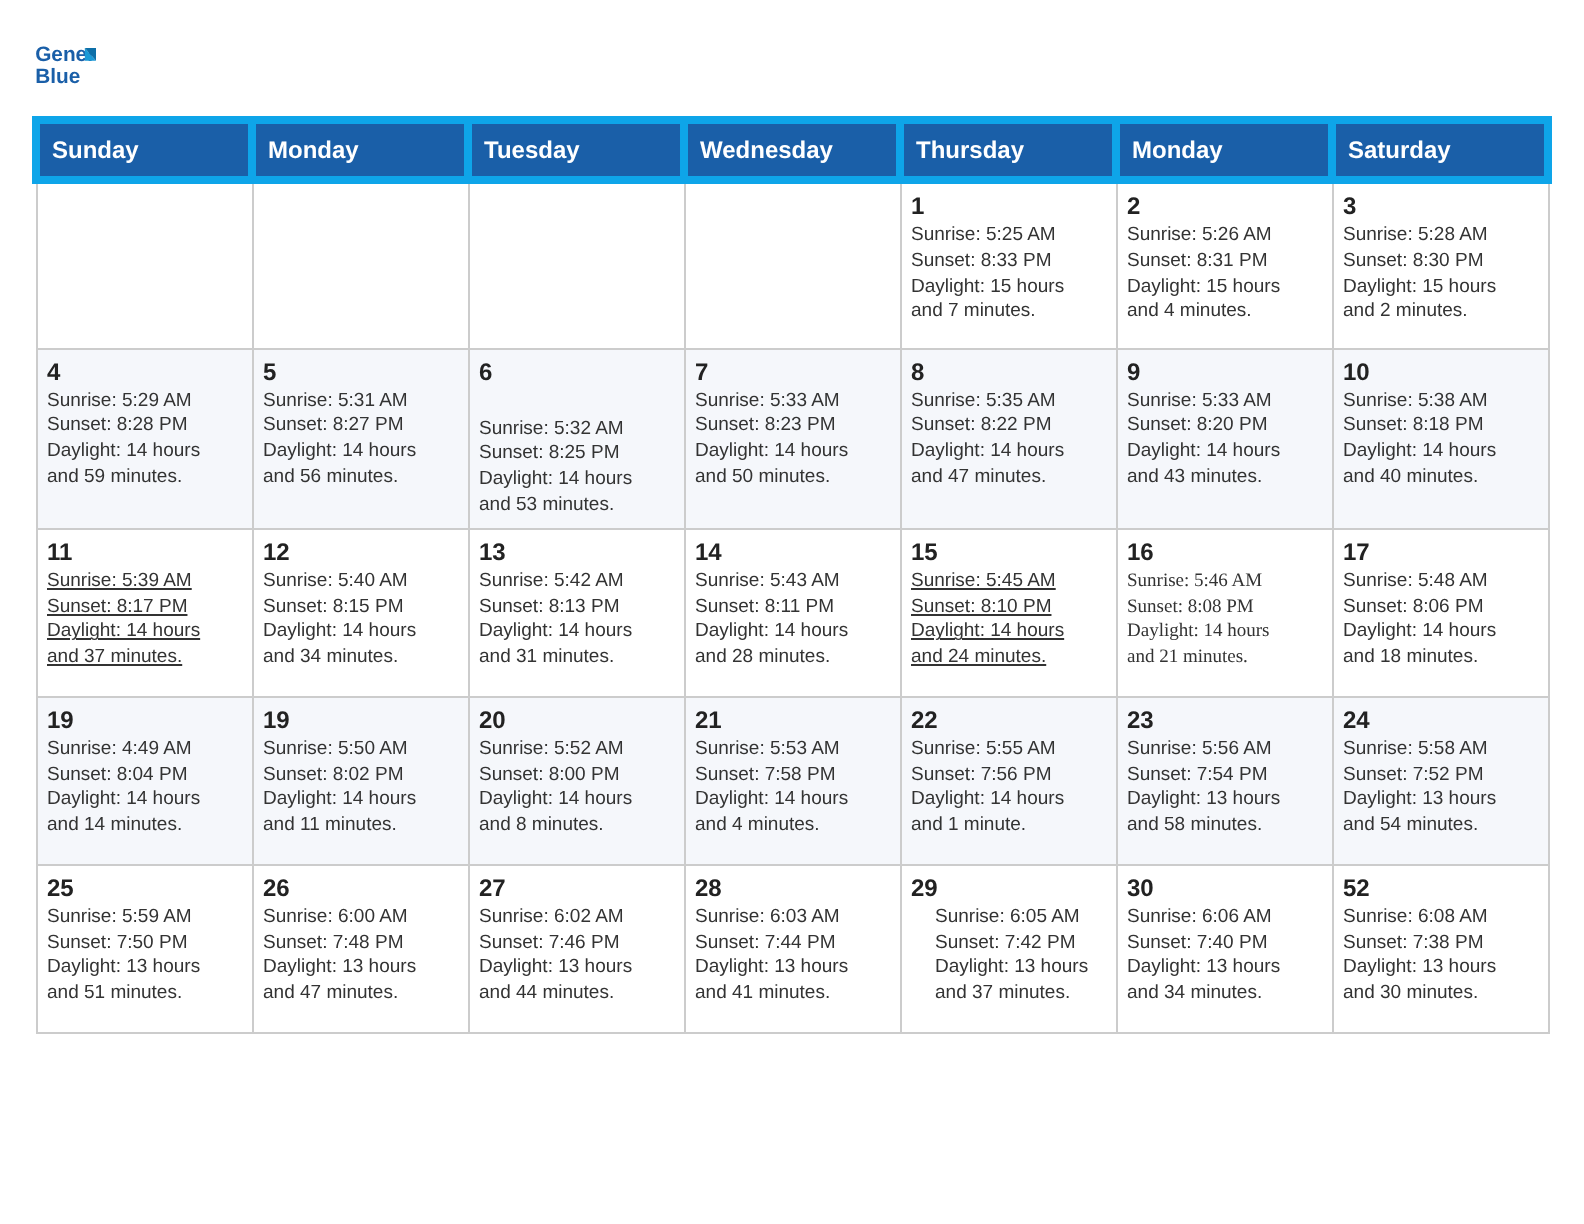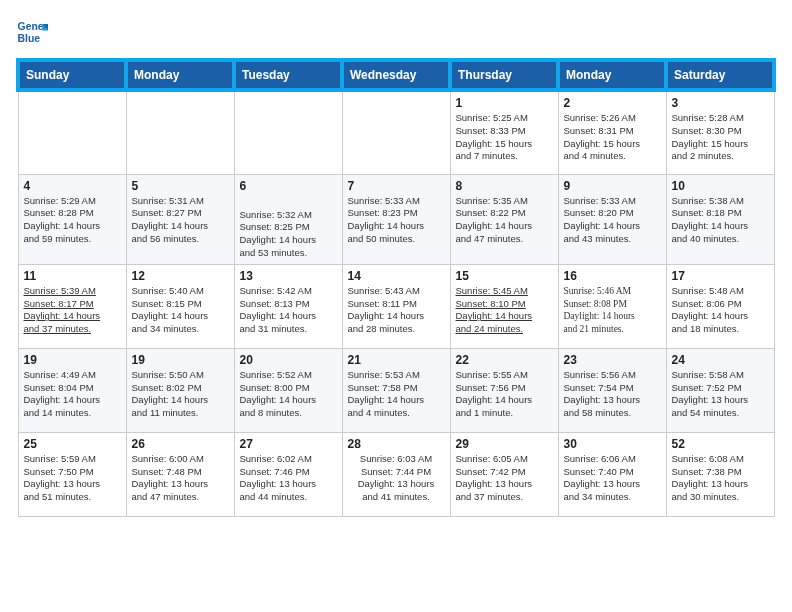--- a/index.html
+++ b/index.html
@@ -307,28 +307,28 @@
         </td>
         <td>
           <span class="day-num">27</span>
           <div class="day-info" style="white-space: pre-line;">Sunrise: 6:02 AM
 Sunset: 7:46 PM
 Daylight: 13 hours
 and 44 minutes.</div>
         </td>
         <td>
           <span class="day-num">28</span>
-          <div class="day-info" style="white-space: pre-line; text-align: center;">Sunrise: 6:03 AM
+          <div class="day-info" style="white-space: pre-line;">Sunrise: 6:03 AM
 Sunset: 7:44 PM
 Daylight: 13 hours
 and 41 minutes.</div>
         </td>
         <td>
           <span class="day-num">29</span>
-          <div class="day-info" style="white-space: pre-line;">Sunrise: 6:05 AM
+          <div class="day-info" style="white-space: pre-line; margin-left: 12px;">Sunrise: 6:05 AM
 Sunset: 7:42 PM
 Daylight: 13 hours
 and 37 minutes.</div>
         </td>
         <td>
           <span class="day-num">30</span>
           <div class="day-info" style="white-space: pre-line;">Sunrise: 6:06 AM
 Sunset: 7:40 PM
 Daylight: 13 hours
 and 34 minutes.</div>

